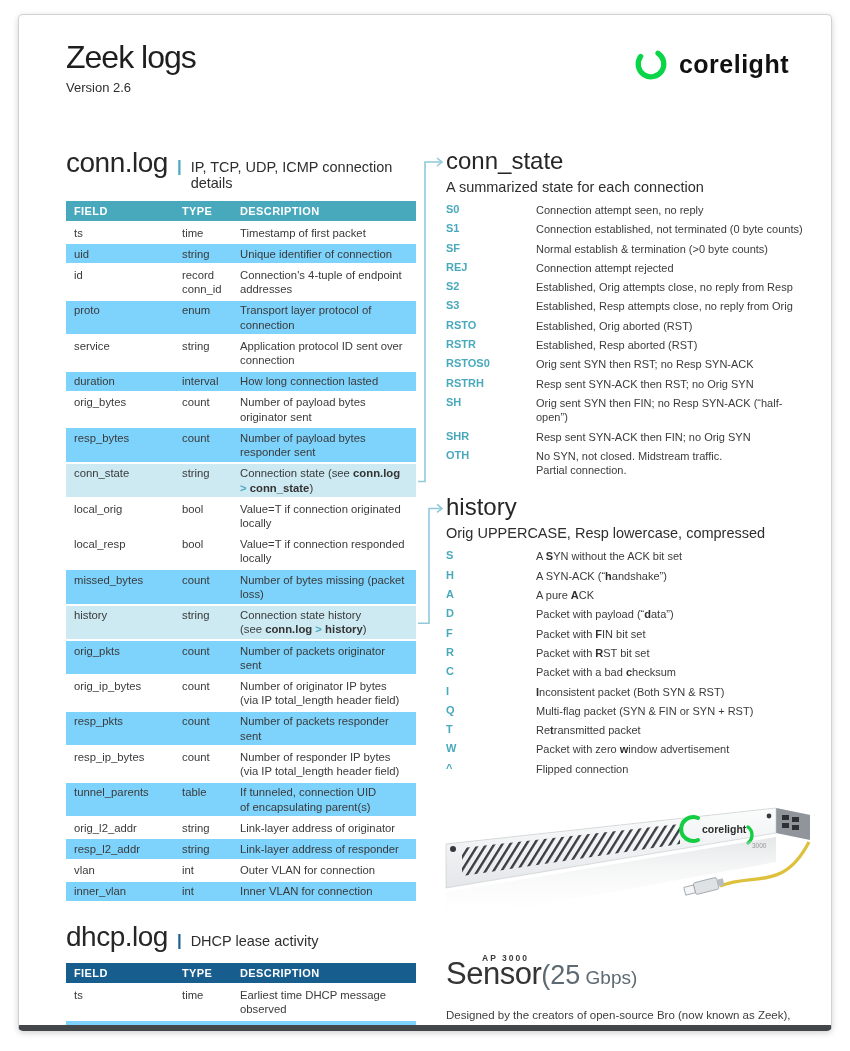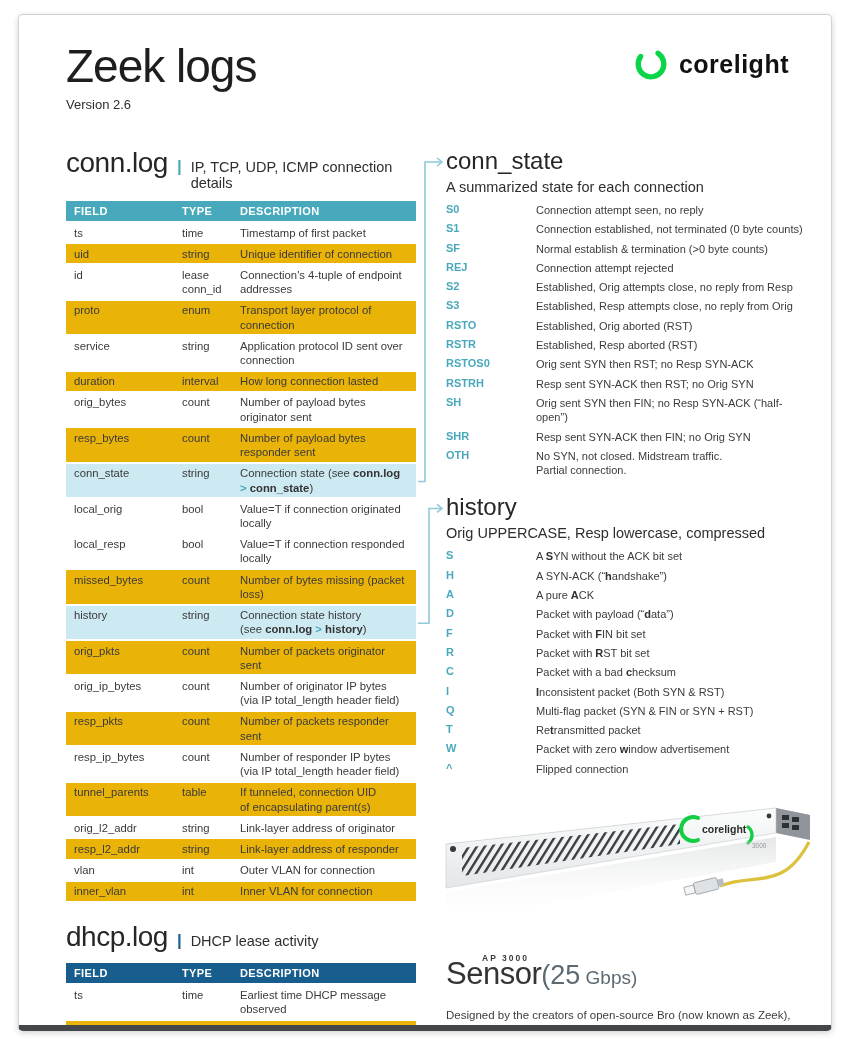--- a/index.html
+++ b/index.html
@@ -7,21 +7,21 @@
   html,body { width:850px; height:1051px; background:#ffffff;
     font-family:"Liberation Sans","DejaVu Sans",sans-serif; }
   .page {
     position:absolute; left:18px; top:14px; width:814px; height:1017px;
     background:#fff; border:1px solid #cfd2d4; border-bottom:6px solid #43474a;
     border-radius:5px; box-shadow:0 2px 6px rgba(0,0,0,.18);
     overflow:hidden;
   }
   
   .hdr { position:relative; padding:24px 30px 0 47px; height:118px; }
-  .hdr h1 { font-size:46px; font-weight:400; color:#1e1e1e; letter-spacing:-1px; }
+  .hdr h1 { font-size:32px; font-weight:400; color:#1e1e1e; letter-spacing:-1px; }
   .hdr .version { font-size:13px; color:#2e2e2e; margin-top:4px; }
   .brand { position:absolute; right:42px; top:30px; display:flex; align-items:center; gap:9px; }
   .brand svg { display:block; }
   .brand .brand-name { font-size:25px; font-weight:600; color:#111; letter-spacing:.5px; }
   
   .cols { display:flex; padding:14px 20px 0 47px; gap:30px; }
   .col-left { width:350px; flex:none; }
   .col-right { flex:1; min-width:0; }
   
   .sec-head { display:flex; align-items:baseline; gap:9px; margin-bottom:8px; }
@@ -32,21 +32,21 @@
   
   table.fields { width:100%; border-collapse:separate; border-spacing:0 2px; margin-bottom:18px; }
   table.fields th { font-size:11px; font-weight:700; color:#fff; text-align:left;
     letter-spacing:.4px; padding:4px 8px; }
   table.fields.teal th { background:#49a9bc; }
   table.fields.blue th { background:#175d8d; }
   table.fields td { font-size:11.3px; line-height:1.26; color:#3a3a3a;
     padding:2.5px 8px; vertical-align:top; white-space:pre-line; }
   table.fields col.c-field { width:108px; } table.fields col.c-type { width:58px; }
   tr.bg-white td { background:#ffffff; }
-  tr.bg-gray  td { background:#eab308; }
+  tr.bg-gray  td { background:#7dd3fc; }
   tr.bg-highlight td { background:#cde9f2; }
   td.f-name { font-weight:400; color:#333; }
   td strong { font-weight:700; color:#333; }
   .accent { color:#49a9bc; font-weight:700; }
   
   .codes-sec { margin-bottom:10px; }
   .codes-sec .c-title { font-size:24px; font-weight:400; color:#262626; margin-bottom:4px; }
   .codes-sec .c-sub { font-size:14.5px; color:#2e2e2e; margin-bottom:8px; }
   .code-row { display:flex; margin-bottom:5px; }
   .code-row .code { flex:none; width:90px; font-size:11px; font-weight:700; color:#49a9bc; }
@@ -113,21 +113,21 @@
               <td>time</td>
               <td>Timestamp of first packet</td>
             </tr>
             <tr class="bg-gray">
               <td class="f-name">uid</td>
               <td>string</td>
               <td>Unique identifier of connection</td>
             </tr>
             <tr class="bg-white">
               <td class="f-name">id</td>
-              <td>lease
+              <td>record
 conn_id</td>
               <td>Connection's 4-tuple of endpoint addresses</td>
             </tr>
             <tr class="bg-gray">
               <td class="f-name">proto</td>
               <td>enum</td>
               <td>Transport layer protocol of connection</td>
             </tr>
             <tr class="bg-white">
               <td class="f-name">service</td>

